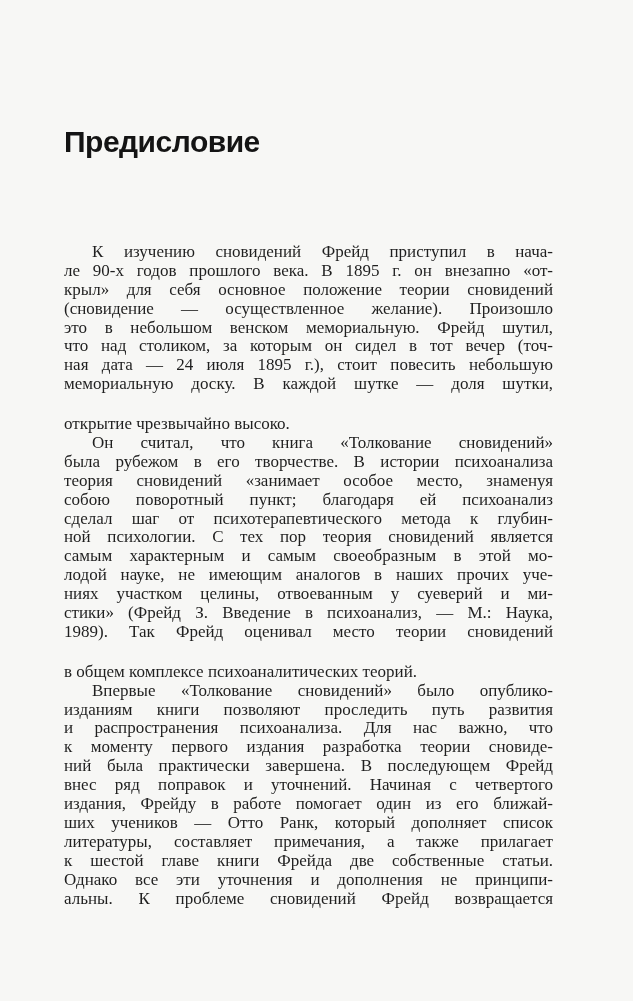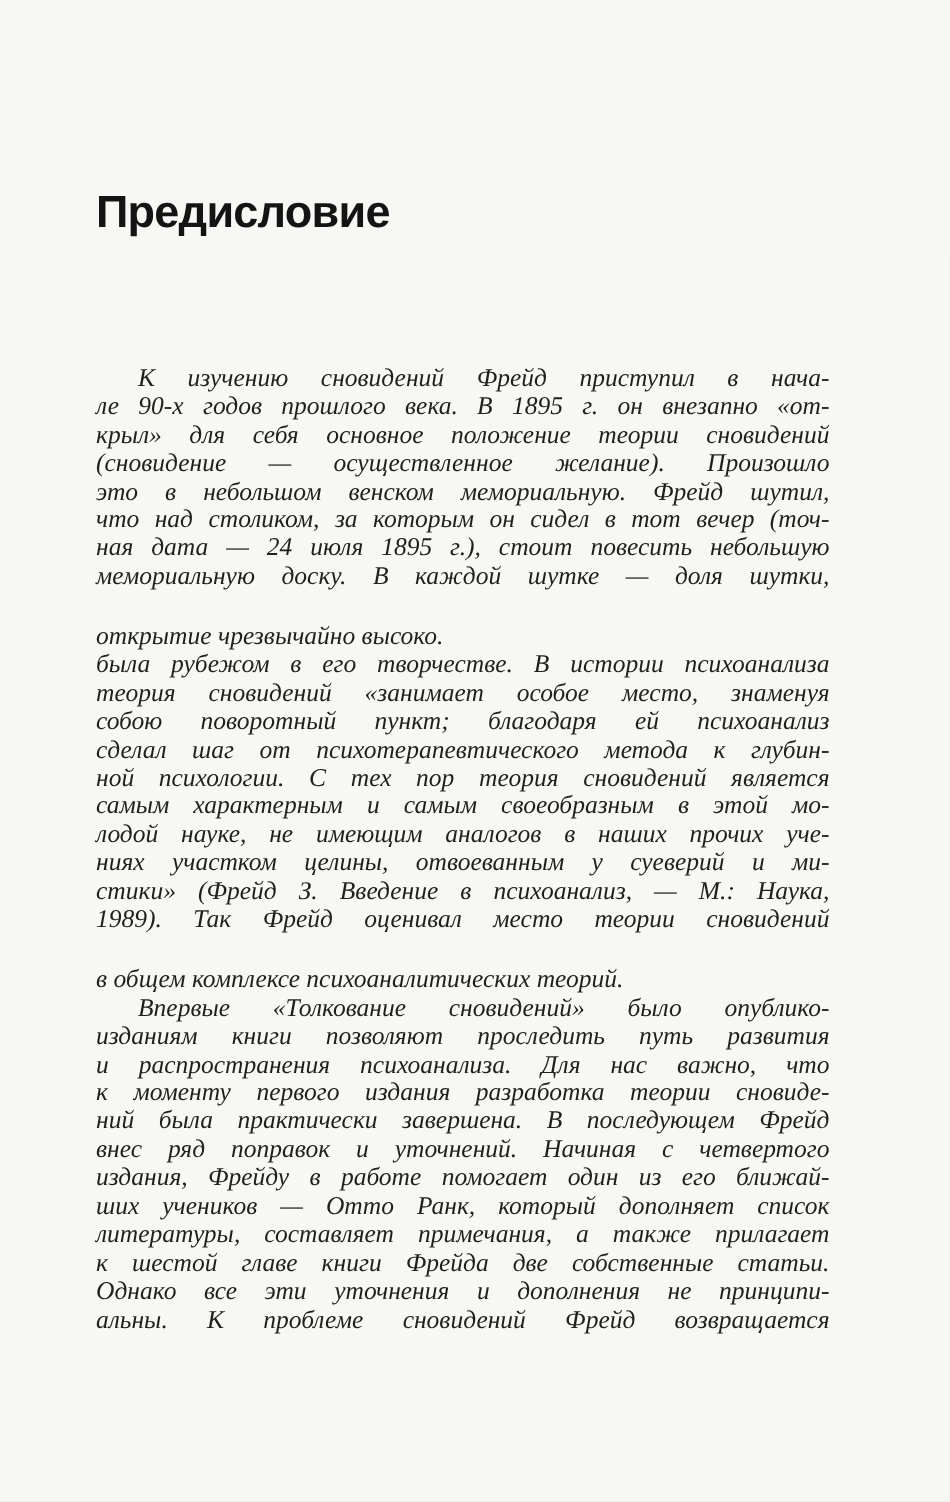--- a/index.html
+++ b/index.html
@@ -30,21 +30,20 @@
     letter-spacing: -0.5px;
     color: var(--title, #141414);
   }
   .body-text {
     position: absolute;
     top: 243px;
     left: 64px;
     width: 489px;
     font-size: 17px;
     line-height: 18.9px;
-    font-style: italic;
   }
   .paragraph { margin: 0; }
   .line {
     height: 18.9px;
     text-align: justify;
     text-align-last: justify;
     -moz-text-align-last: justify;
     overflow: visible;
   }
   .line.first { text-indent: 28px; }
@@ -65,20 +64,21 @@
         <div class="line">ле 90-х годов прошлого века. В 1895 г. он внезапно «от-</div>
         <div class="line">крыл» для себя основное положение теории сновидений</div>
         <div class="line">(сновидение — осуществленное желание). Произошло</div>
         <div class="line">это в небольшом венском мемориальную. Фрейд шутил,</div>
         <div class="line">что над столиком, за которым он сидел в тот вечер (точ-</div>
         <div class="line">ная дата — 24 июля 1895 г.), стоит повесить небольшую</div>
         <div class="line">мемориальную доску. В каждой шутке — доля шутки,</div>
         <div class="line flush">открытие чрезвычайно высоко.</div>
       </div>
       <div class="paragraph">
+        <div class="line first">Он считал, что книга «Толкование сновидений»</div>
         <div class="line">была рубежом в его творчестве. В истории психоанализа</div>
         <div class="line">теория сновидений «занимает особое место, знаменуя</div>
         <div class="line">собою поворотный пункт; благодаря ей психоанализ</div>
         <div class="line">сделал шаг от психотерапевтического метода к глубин-</div>
         <div class="line">ной психологии. С тех пор теория сновидений является</div>
         <div class="line">самым характерным и самым своеобразным в этой мо-</div>
         <div class="line">лодой науке, не имеющим аналогов в наших прочих уче-</div>
         <div class="line">ниях участком целины, отвоеванным у суеверий и ми-</div>
         <div class="line">стики» (Фрейд З. Введение в психоанализ, — М.: Наука,</div>
         <div class="line">1989). Так Фрейд оценивал место теории сновидений</div>

